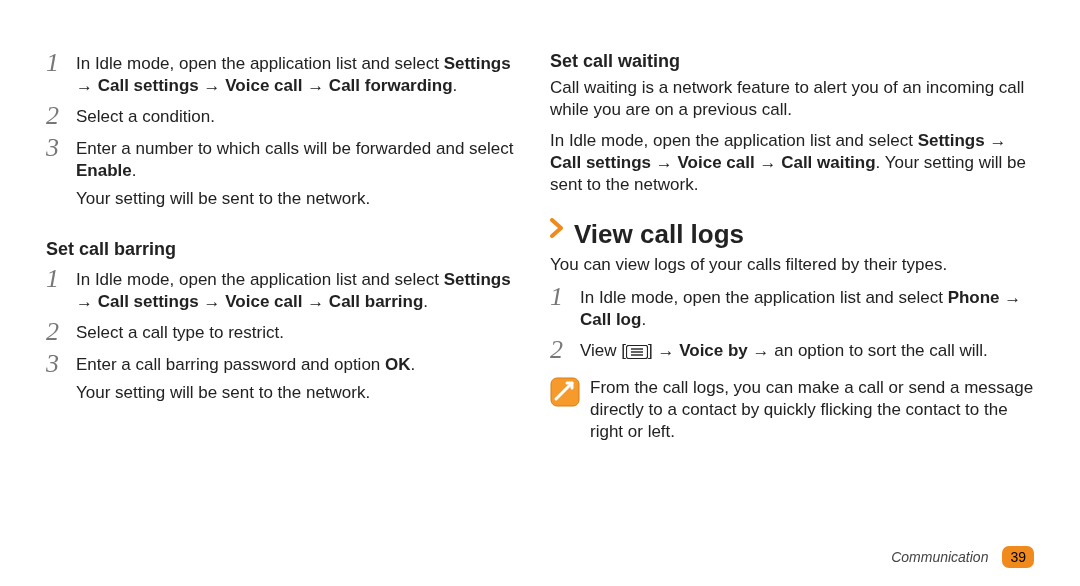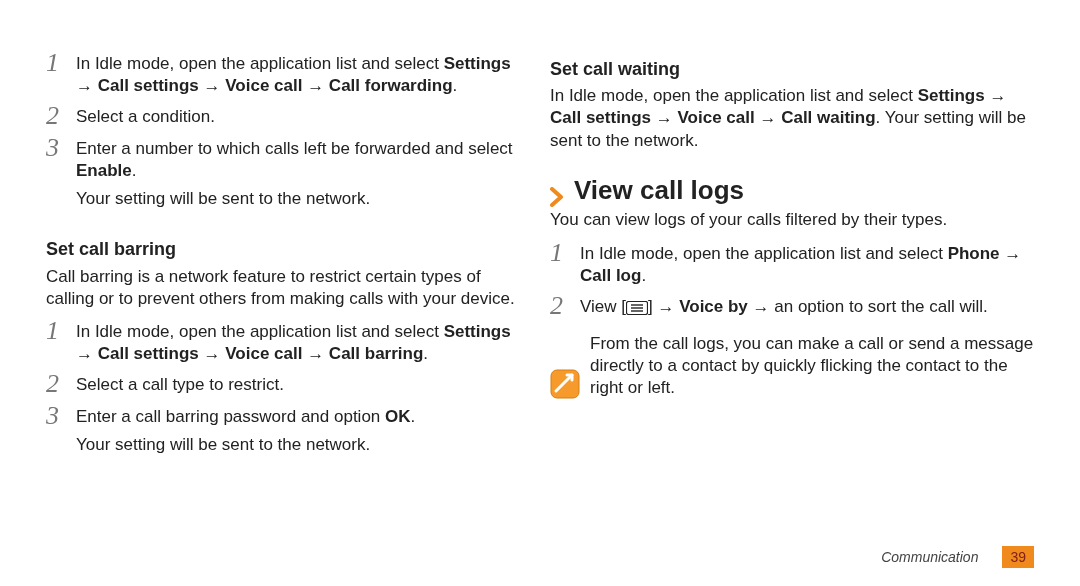--- a/index.html
+++ b/index.html
@@ -58,68 +58,69 @@
   }
   .para {
     margin: 0 0 8px 0;
   }
   .indent-after {
     margin-left: 32px;
     margin-top: 2px;
   }
   .h2row {
     display: flex;
-    align-items: flex-end;
+    align-items: flex-start;
     gap: 10px;
     margin: 14px 0 2px 0;
   }
   .chev {
     display: inline-block;
   }
   .chev svg { display: block; }
   .h2title {
     font-size: 26px;
     font-weight: 700;
   }
   .note-row {
     display: flex;
-    align-items: flex-end;
+    align-items: flex-start;
     gap: 10px;
     margin-top: 6px;
   }
   .note-icon {
     width: 30px;
     height: 30px;
     flex: 0 0 30px;
   }
   .note-icon svg { display:block; }
   .menu-key {
     display: inline-block;
     vertical-align: -3px;
   }
   .footer {
     position: absolute;
     right: 46px;
     bottom: 18px;
     font-size: 14px;
     display: flex;
     align-items: center;
-    gap: 24px;
+    gap: 14px;
   }
   .footer-label {
     font-style: italic;
     color: #444;
   }
   .page-num {
     background: #f08a1d;
-    color: #7f1d1d;
+    color: #000000;
     font-weight: 400;
     padding: 2px 8px;
     font-style: normal;
     font-size: 14px;
+    border-radius: 7px;
   }
 </style>
 </head>
 <body>
 
 <div class="page">
 
   <div class="col">
 
     <div class="ol">
@@ -132,29 +133,28 @@
       </div>
 
       <div class="li">
         <span class="num">2</span>
         <div class="li-body">Select a condition.</div>
       </div>
 
       <div class="li">
         <span class="num">3</span>
         <div class="li-body">
-          <span>Enter a number to which calls left be forwarded and select </span><span class="bold">Enable</span><span>.</span>
+          <span>Enter a number to which calls will be forwarded and select </span><span class="bold">Enable</span><span>.</span>
           <div class="para indent-after" style="margin-left:0;margin-top:6px;">Your setting will be sent to the network.</div>
         </div>
       </div>
 
     </div>
 
     <h3 class="sub">Set call barring</h3>
-    <p class="para">Call barring is a network feature to restrict certain types of calling or to prevent others from making calls with your device.</p>
 
     <div class="ol">
 
       <div class="li">
         <span class="num">1</span>
         <div class="li-body">
           <span>In Idle mode, open the application list and select </span><span class="bold">Settings → Call settings → Voice call → Call barring</span><span>.</span>
         </div>
       </div>
 
@@ -170,21 +170,22 @@
           <div class="para" style="margin-top:6px;">Your setting will be sent to the network.</div>
         </div>
       </div>
 
     </div>
 
   </div>
 
   <div class="col">
 
-    <h3 class="sub" style="margin-top:8px;">Set call waiting</h3>
+    <h3 class="sub" style="margin-top:0;">Set call waiting</h3>
+    <p class="para">Call waiting is a network feature to alert you of an incoming call while you are on a previous call.</p>
     <p class="para">
       <span>In Idle mode, open the application list and select </span><span class="bold">Settings → Call settings → Voice call → Call waiting</span><span>. Your setting will be sent to the network.</span>
     </p>
 
     <div class="h2row">
       <span class="chev">
         <svg width="14" height="20" viewBox="0 0 14 20">
             <polyline points="2,2 11,10 2,18" fill="none" stroke="#f08a1d" stroke-width="4" stroke-linecap="round" stroke-linejoin="round"></polyline>
           </svg>
       </span>

